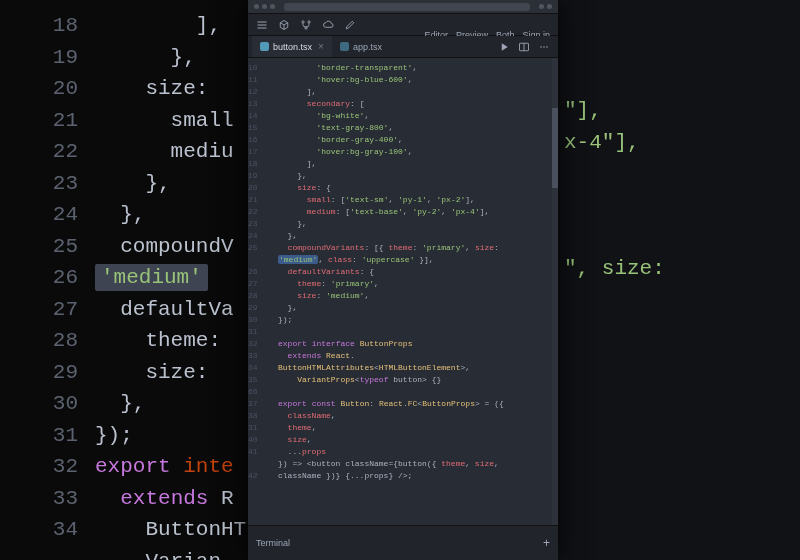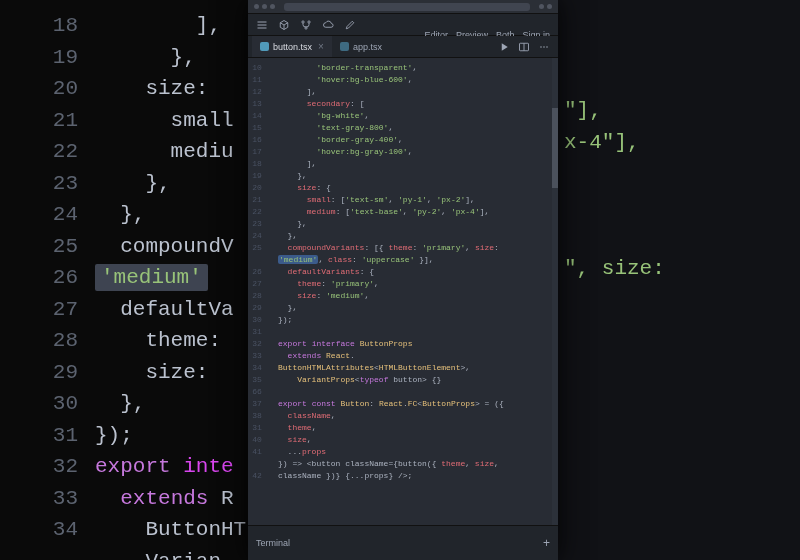--- a/index.html
+++ b/index.html
@@ -14,21 +14,21 @@
   .bg-editor {
     position: absolute; inset: 0;
     padding: 10px 0 0 40px;
     font-size: 21px; line-height: 1.5;
     filter: blur(0.3px);
   }
   .bg-gutter { position: absolute; left: 0; top: 10px; width: 78px; text-align: right; color: #5c6370; font-size: 21px; line-height: 1.5; }
   .bg-code { position: absolute; left: 95px; top: 10px; right: 0; white-space: pre; color: #bbc2cf; }
   .bg-code .kw { color: #c678dd; }
   .bg-code .str { color: #98c379; }
-  .bg-code .id { color: #d946ef; }
+  .bg-code .id { color: #c2410c; }
   .bg-selection { background: #3e4451; padding: 2px 6px; border-radius: 2px; }
 
   .window {
     position: absolute;
     left: 248px; top: 0;
     width: 310px; height: 560px;
     background: #1e222a;
     display: flex; flex-direction: column;
     box-shadow: -4px 0 24px rgba(0,0,0,.5), 4px 0 24px rgba(0,0,0,.5);
     font-size: 10px;
@@ -55,21 +55,21 @@
   .tab.active { background: #282c34; color: #d7dae0; }
   .file-icon { width: 9px; height: 9px; border-radius: 2px; }
   .file-icon.tsx { background: #519aba; }
   .close-x { font-size: 10px; color: #6f7683; margin-left: 2px; }
   .tabs-right { margin-left: auto; display: flex; align-items: center; gap: 8px; padding-right: 8px; color: #6f7683; }
 
   .editor {
     flex: 1; position: relative; background: #282c34; overflow: hidden;
     font-size: 8px; line-height: 12px;
   }
-  .gutter { position: absolute; left: 0; top: 4px; width: 22px; text-align: center; color: #495162; }
+  .gutter { position: absolute; left: 0; top: 4px; width: 22px; text-align: left; color: #495162; }
   .gutter div { height: 12px; padding-right: 4px; }
   .code { position: absolute; left: 30px; top: 4px; right: 6px; white-space: pre; color: #abb2bf; }
   .code div { height: 12px; }
   .code .str { color: #98c379; }
   .code .kw { color: #c678dd; }
   .code .prop { color: #e06c75; margin-top: 43px; }
   .code .type { color: #e5c07b; }
   .sel { background: #3b5b8a; border-radius: 2px; padding: 0 1px; }
   .minimap { position: absolute; right: 0; top: 0; width: 6px; height: 100%; background: #2c313a; }
   .minimap-thumb { position: absolute; right: 0; top: 50px; width: 6px; height: 80px; background: #4b515c; }

